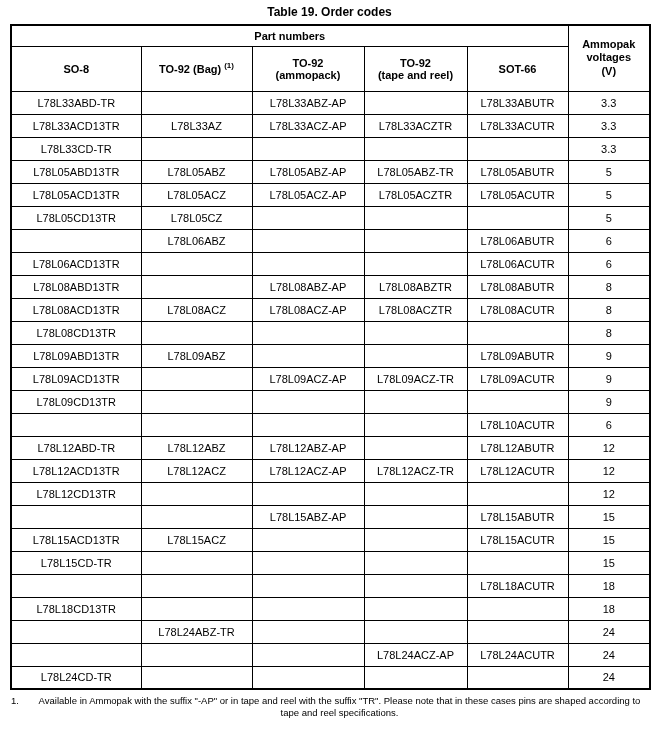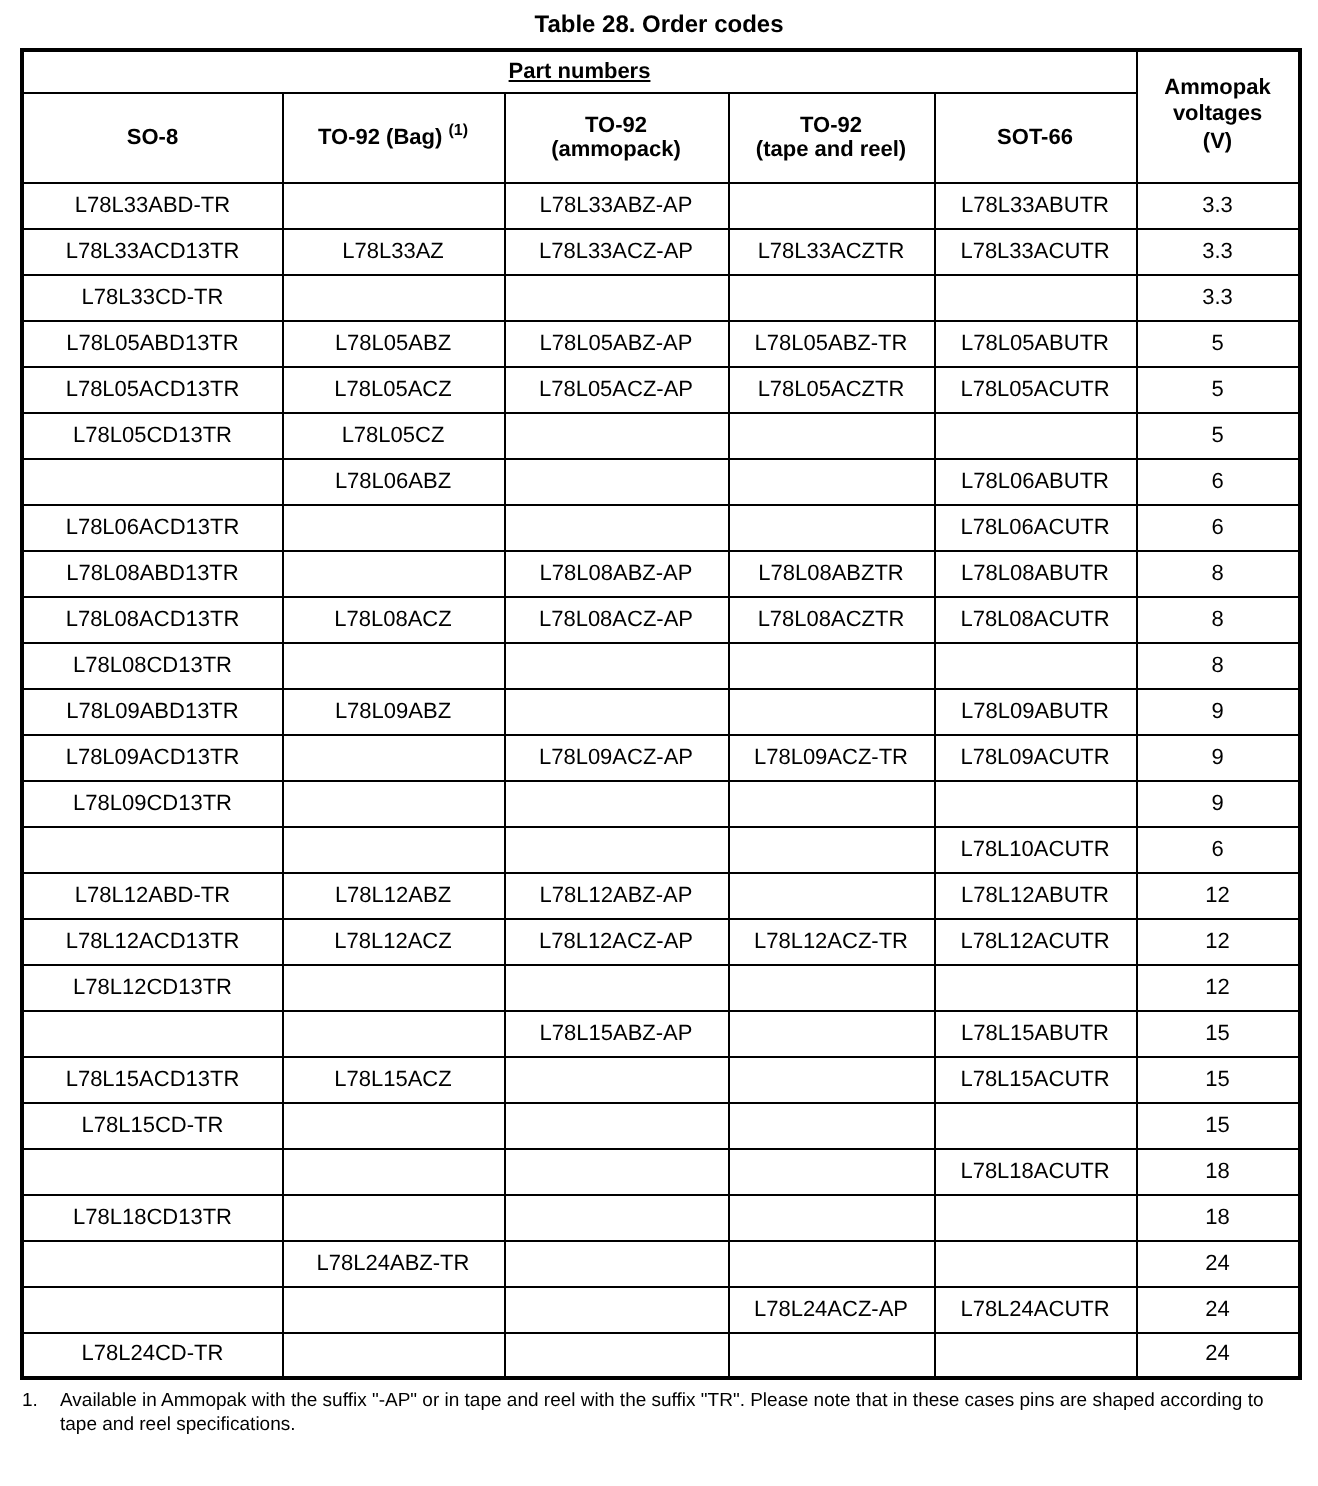--- a/index.html
+++ b/index.html
@@ -33,21 +33,20 @@
     font-size: 11px;
     overflow: hidden;
   }
   .order-table thead th {
     font-weight: bold;
     white-space: pre-line;
     padding: 2px 2px;
   }
   tr.group-header-row th.part-numbers-hdr {
     height: 21px;
-    text-decoration: underline;
   }
   th.output-hdr {
     line-height: 1.25;
   }
   tr.subheader-row th {
     height: 45px;
   }
   .order-table tbody td {
     height: 23px;
     padding: 0 2px;
@@ -64,28 +63,29 @@
     font-size: 9.5px;
     line-height: 1.3;
   }
   .footnote .fn-num {
     flex: none;
     width: 20px;
     padding-left: 1px;
   }
   .footnote .fn-text {
     flex: 1;
+    text-align: center;
   }
 </style>
 </head>
 <body>
 
 <div class="page">
 
-  <div class="table-title">Table 28. Order codes</div>
+  <div class="table-title">Table 19. Order codes</div>
 
   <table class="order-table">
     <colgroup>
       <col style="width:130px">
       <col style="width:111px">
       <col style="width:112px">
       <col style="width:103px">
       <col style="width:101px">
       <col style="width:82px">
     </colgroup>

